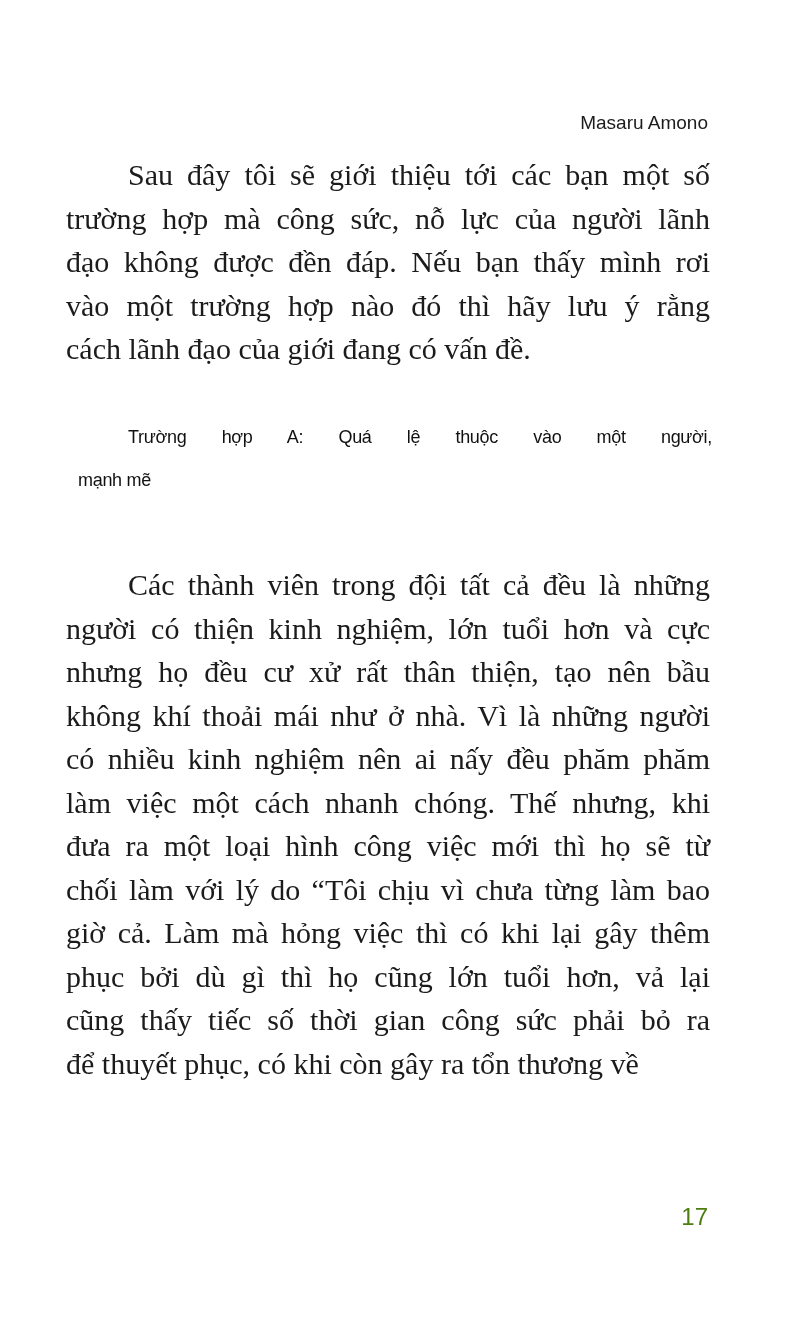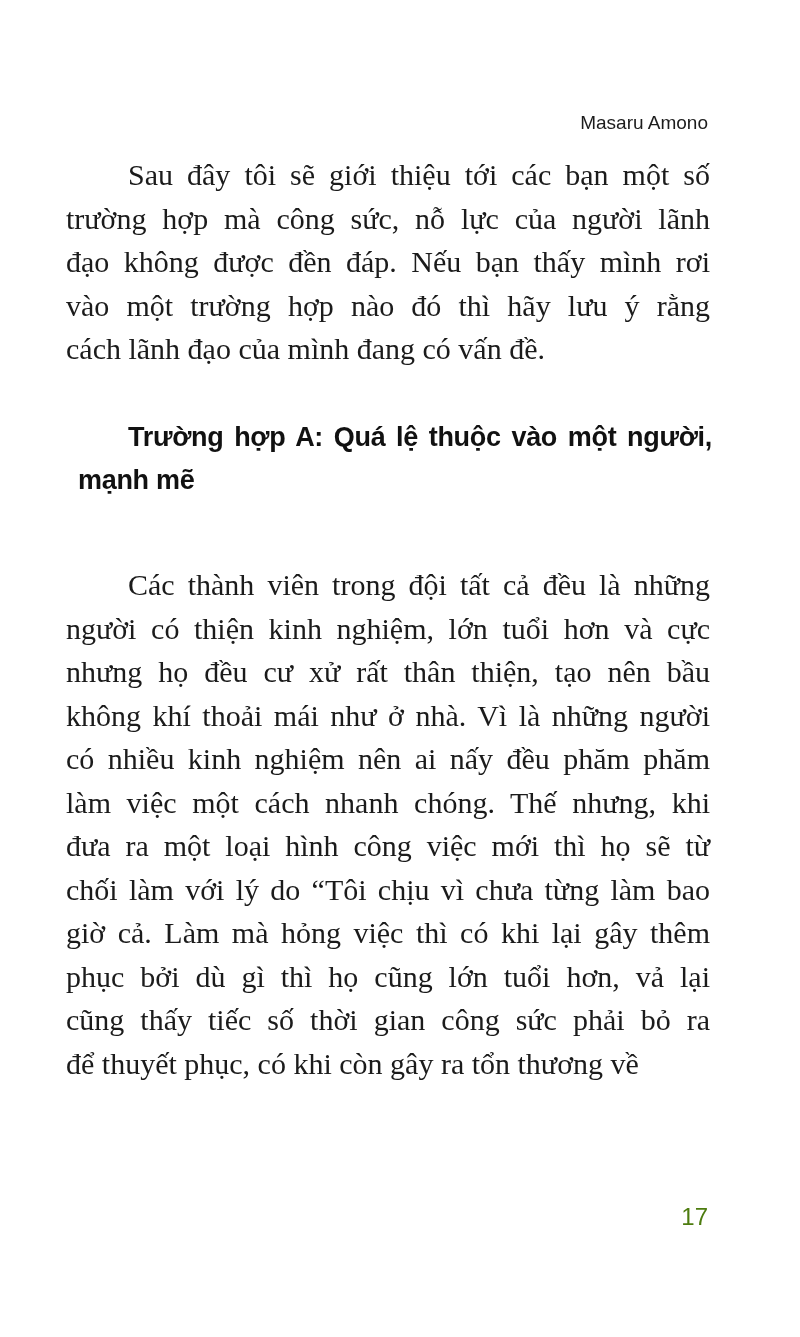--- a/index.html
+++ b/index.html
@@ -42,22 +42,22 @@
     text-align-last: justify;
   }
   .para .tline:first-child { text-indent: 62px; }
   .para .tline:last-child  { text-align-last: left; }
 
   .heading-block {
     position: absolute;
     left: 78px;
     width: 634px;
     font-family: "Liberation Sans", "DejaVu Sans", sans-serif;
-    font-weight: 700;
-    font-size: 27px;
+    font-weight: 400;
+    font-size: 18px;
     letter-spacing: -0.3px;
     color: #111111;
     margin: 0;
   }
   .heading-block .tline {
     line-height: 43px;
     text-align: justify;
     text-align-last: justify;
   }
   .heading-block .tline:first-child { text-indent: 50px; }
@@ -83,21 +83,21 @@
 
 <div class="page">
 
   <div class="running-header">Masaru Amono</div>
 
   <div class="text-block para p1">
       <div class="tline">Sau đây tôi sẽ giới thiệu tới các bạn một số</div>
       <div class="tline">trường hợp mà công sức, nỗ lực của người lãnh</div>
       <div class="tline">đạo không được đền đáp. Nếu bạn thấy mình rơi</div>
       <div class="tline">vào một trường hợp nào đó thì hãy lưu ý rằng</div>
-      <div class="tline">cách lãnh đạo của mình đang có vấn đề.</div>
+      <div class="tline">cách lãnh đạo của giới đang có vấn đề.</div>
     </div>
 
   <h2 class="heading-block">
       <div class="tline">Trường hợp A: Quá lệ thuộc vào một người,</div>
       <div class="tline">mạnh mẽ</div>
     </h2>
 
   <div class="text-block para p2">
       <div class="tline">Các thành viên trong đội tất cả đều là những</div>
       <div class="tline">người có thiện kinh nghiệm, lớn tuổi hơn và cực</div>

